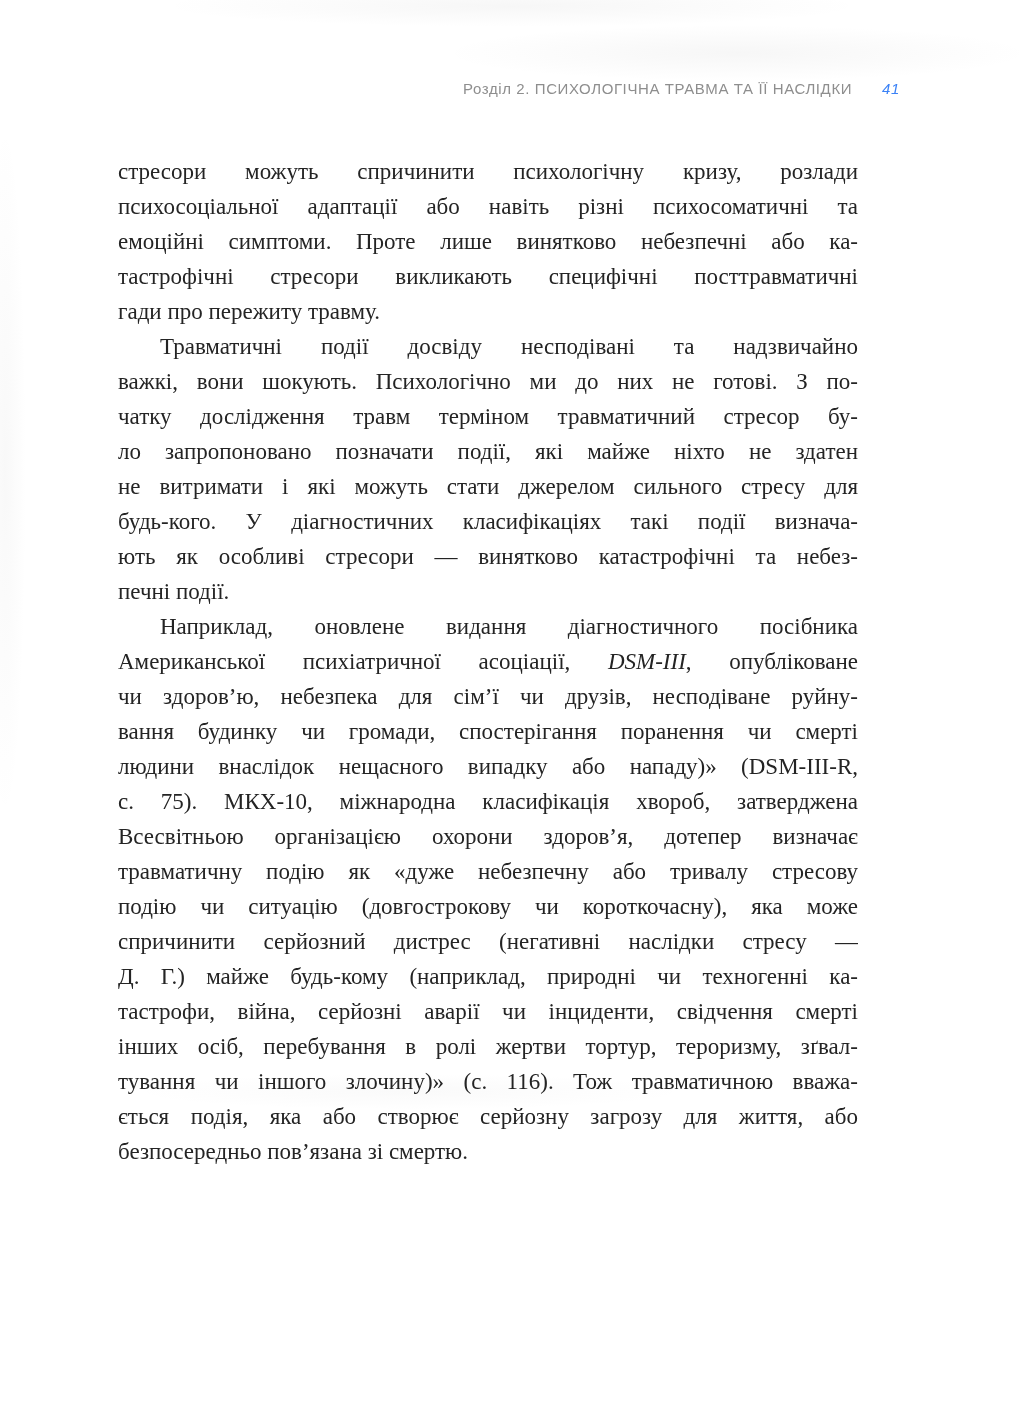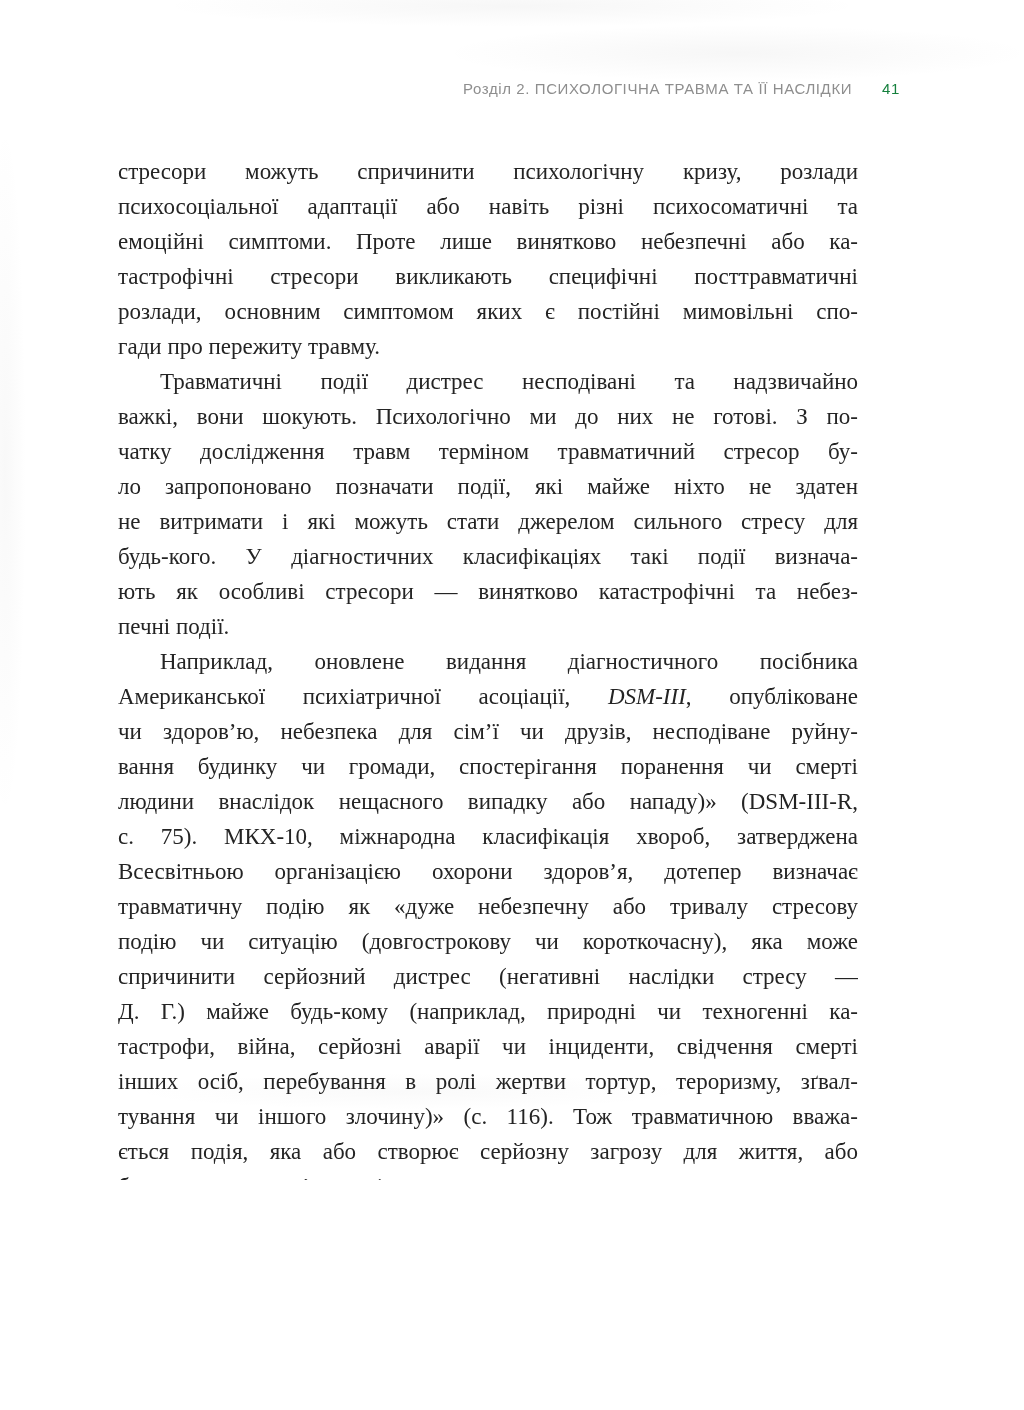--- a/index.html
+++ b/index.html
@@ -34,21 +34,21 @@
     right: 124px;
     display: flex;
     align-items: baseline;
     gap: 30px;
     font-family: "Liberation Sans", sans-serif;
     font-size: 15px;
     letter-spacing: 0.6px;
     color: #8e8e8e;
     white-space: nowrap;
   }
-  .running-header .pagenum { color: #15803d; }
+  .running-header .pagenum { color: #3b82f6; font-style: italic; }
   .text-block {
     position: absolute;
     left: 118px;
     top: 154px;
     width: 740px;
     font-size: 23px;
     color: #242424;
   }
   .line {
     height: 35px;
@@ -71,24 +71,23 @@
     <span>Розділ 2. ПСИХОЛОГІЧНА ТРАВМА ТА ЇЇ НАСЛІДКИ</span>
     <span class="pagenum">41</span>
   </div>
 
   <div class="text-block">
 
     <div class="line">стресори можуть спричинити психологічну кризу, розлади</div>
     <div class="line">психосоціальної адаптації або навіть різні психосоматичні та</div>
     <div class="line">емоційні симптоми. Проте лише винятково небезпечні або ка-</div>
     <div class="line">тастрофічні стресори викликають специфічні посттравматичні</div>
-    <div class="line">розлади, основним симптомом яких є постійні мимовільні спо-</div>
     <div class="line pl">гади про пережиту травму.</div>
 
-    <div class="line indent">Травматичні події дистрес несподівані та надзвичайно</div>
+    <div class="line indent">Травматичні події досвіду несподівані та надзвичайно</div>
     <div class="line">важкі, вони шокують. Психологічно ми до них не готові. З по-</div>
     <div class="line">чатку дослідження травм терміном травматичний стресор бу-</div>
     <div class="line">ло запропоновано позначати події, які майже ніхто не здатен</div>
     <div class="line">не витримати і які можуть стати джерелом сильного стресу для</div>
     <div class="line">будь-кого. У діагностичних класифікаціях такі події визнача-</div>
     <div class="line">ють як особливі стресори — винятково катастрофічні та небез-</div>
     <div class="line pl">печні події.</div>
 
     <div class="line indent">Наприклад, оновлене видання діагностичного посібника</div>
     <div class="line"><span>Американської психіатричної асоціації, </span><em>DSM-III</em><span>, опубліковане</span></div>

